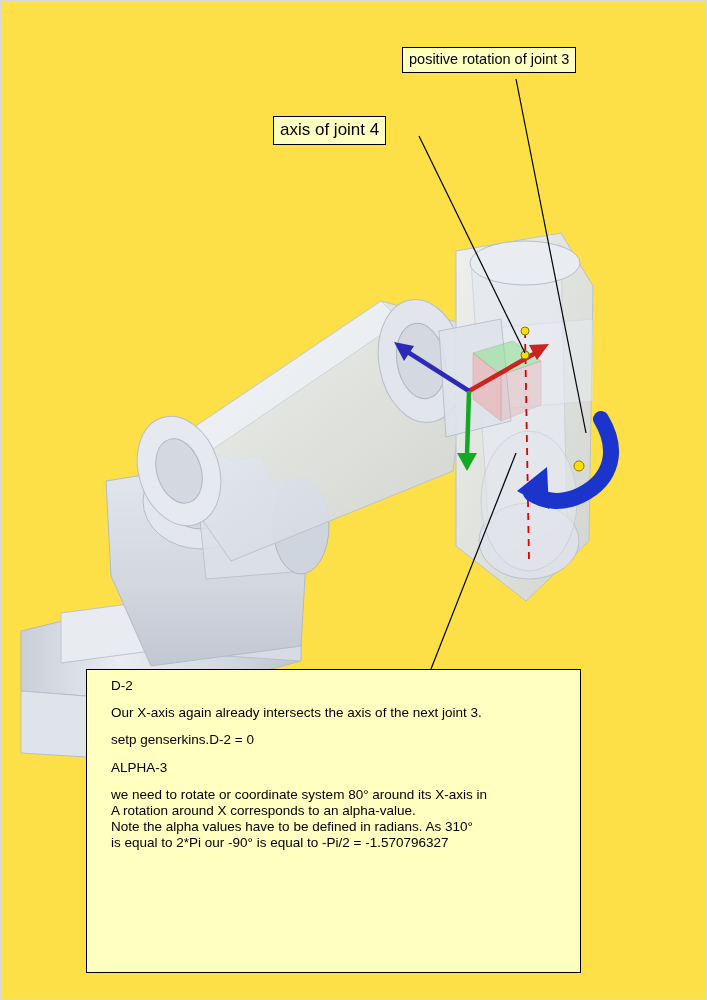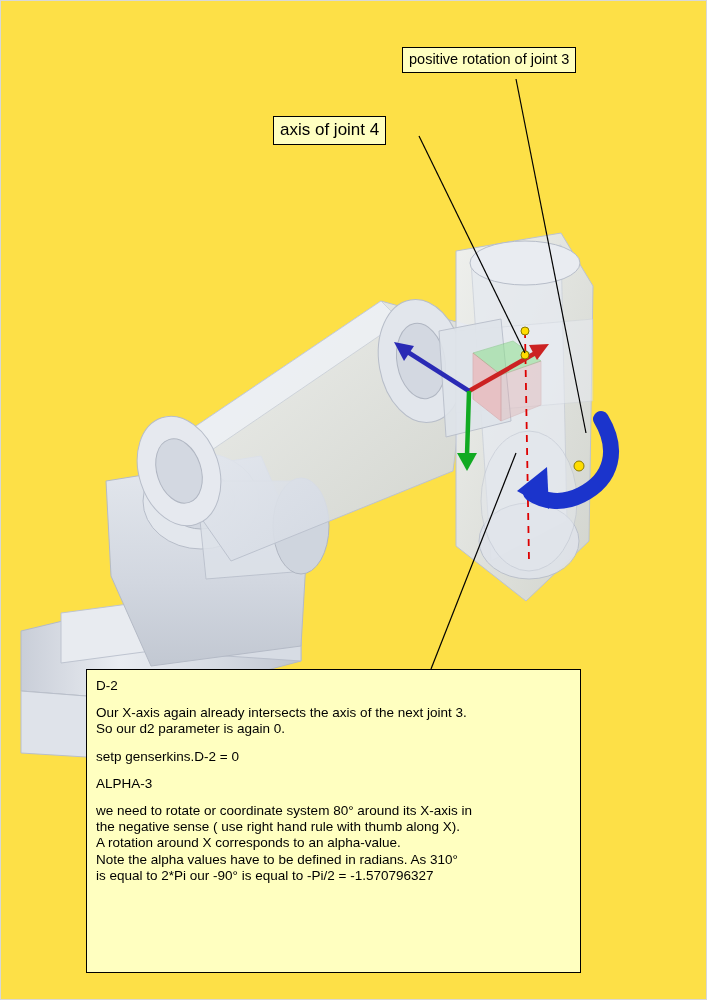--- a/index.html
+++ b/index.html
@@ -49,21 +49,21 @@
   }
   #note-axis {
     left: 272px;
     top: 115px;
   }
   #note-params {
     left: 85px;
     top: 668px;
     width: 495px;
     height: 304px;
-    padding: 8px 9px;
+    padding: 8px 24px;
     white-space: normal;
   }
   .note-line {
     font-size: 13.5px;
     line-height: 16.2px;
     color: #000000;
     font-family: "Liberation Sans", sans-serif;
   }
   .note-gap {
     height: 11px;
@@ -176,27 +176,25 @@
   </div>
 
   <div class="callout medium" id="note-axis">
     <span>axis of joint 4</span>
   </div>
 
   <div class="callout" id="note-params">
     <div class="note-line">D-2</div>
     <div class="note-gap"></div>
     <div class="note-line">Our X-axis again already intersects the axis of the next joint 3.</div>
-    <div class="note-line">So our d2 parameter is again 0.</div>
     <div class="note-gap"></div>
     <div class="note-line">setp genserkins.D-2 = 0</div>
     <div class="note-gap"></div>
     <div class="note-line">ALPHA-3</div>
     <div class="note-gap"></div>
     <div class="note-line">we need to rotate or coordinate system 80°  around its X-axis in</div>
-    <div class="note-line">the negative sense ( use right hand rule with thumb along X).</div>
     <div class="note-line">A rotation around X corresponds to an alpha-value.</div>
     <div class="note-line">Note the alpha values have to be defined in radians. As 310°</div>
     <div class="note-line">is equal to 2*Pi our -90° is equal to -Pi/2 = -1.570796327</div>
     <div class="note-gap"></div>
   </div>
 
 </div>
 
 </body></html>

